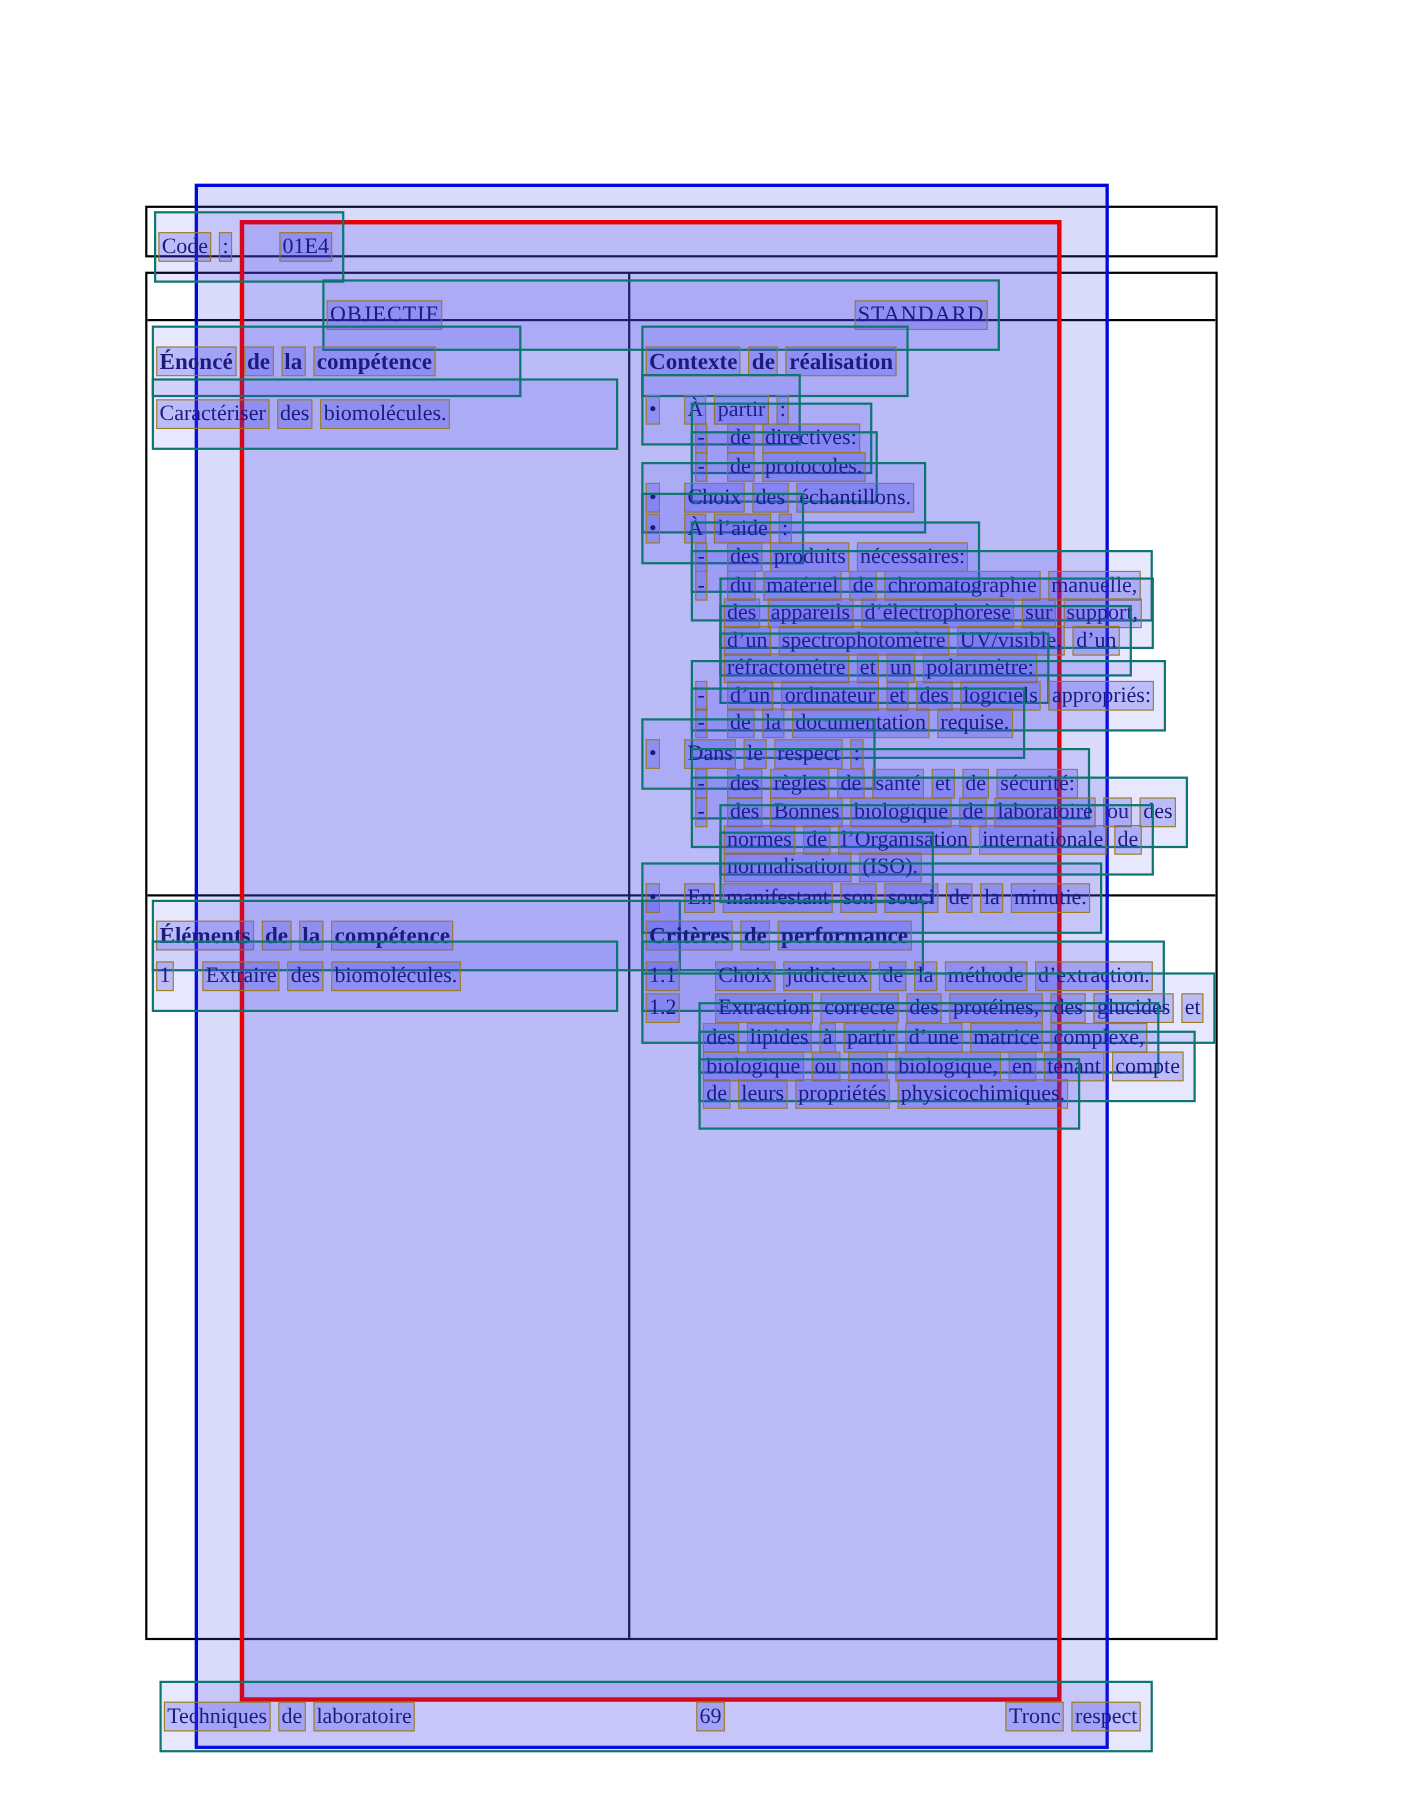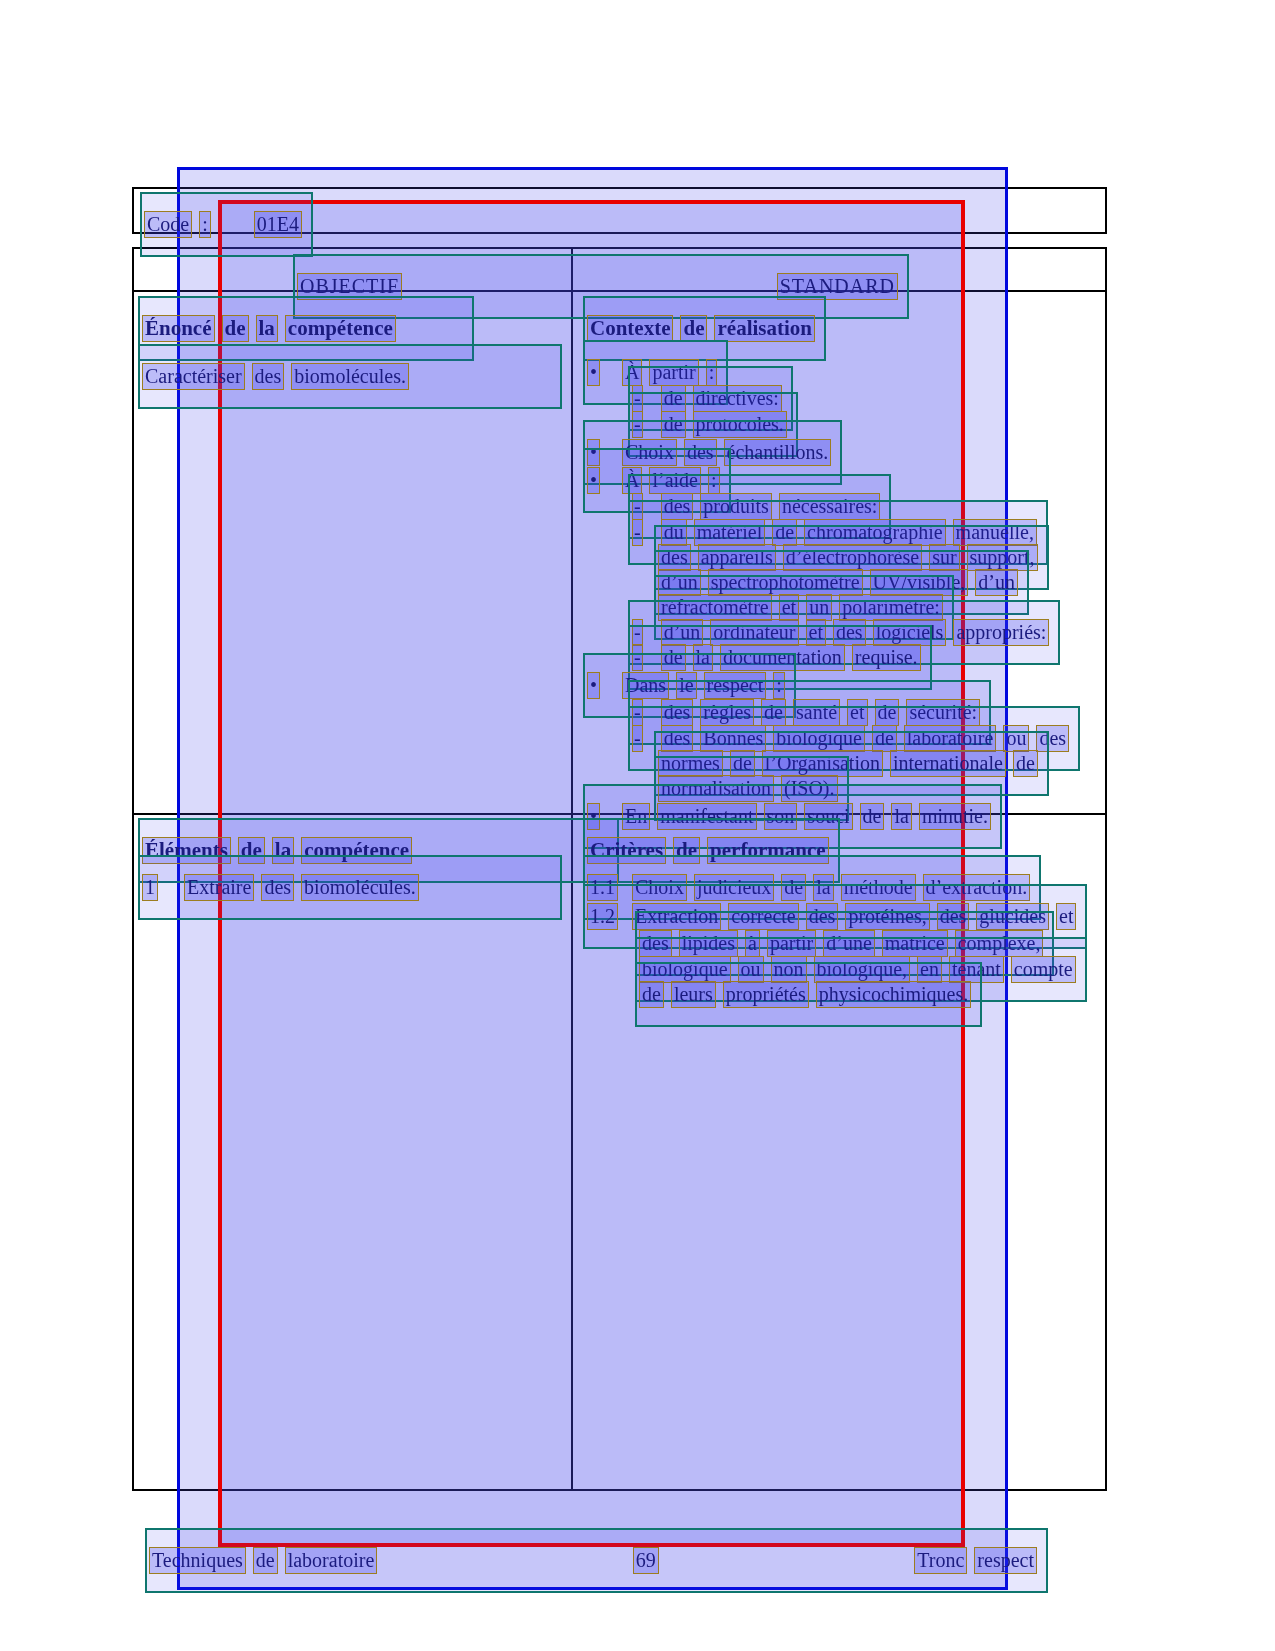--- a/index.html
+++ b/index.html
@@ -17,21 +17,21 @@
        border:2px solid #0f766e;background:rgba(60,60,235,.12);
        padding:17px 2px;white-space:nowrap;font-size:20px;line-height:25px}
   .ws{display:contents}
   .w{display:inline-block;border:1px solid #9c7d1f;background:rgba(60,60,235,.25);
        padding:0 2px;margin-right:7px;color:#1b1b7e}
   .bold{font-weight:bold;font-size:21px}
   .sb{justify-content:space-between}
   .grp{display:flex}
   .mk-b{margin-right:22px}
   .mk-d{margin-right:18px;padding:0 1px}
-  .mk-n{margin-right:14px}
+  .mk-n{margin-right:32px}
   .mk-n1{margin-right:26px}
   .code .w:last-child{margin-left:36px}
   .hdrrow .w{letter-spacing:1px}
   .footer-line{font-size:20px}
 </style>
 </head>
 <body>
 
 <div class="tbl" style="left:132px;top:187px;width:975px;height:47px"></div>
 

